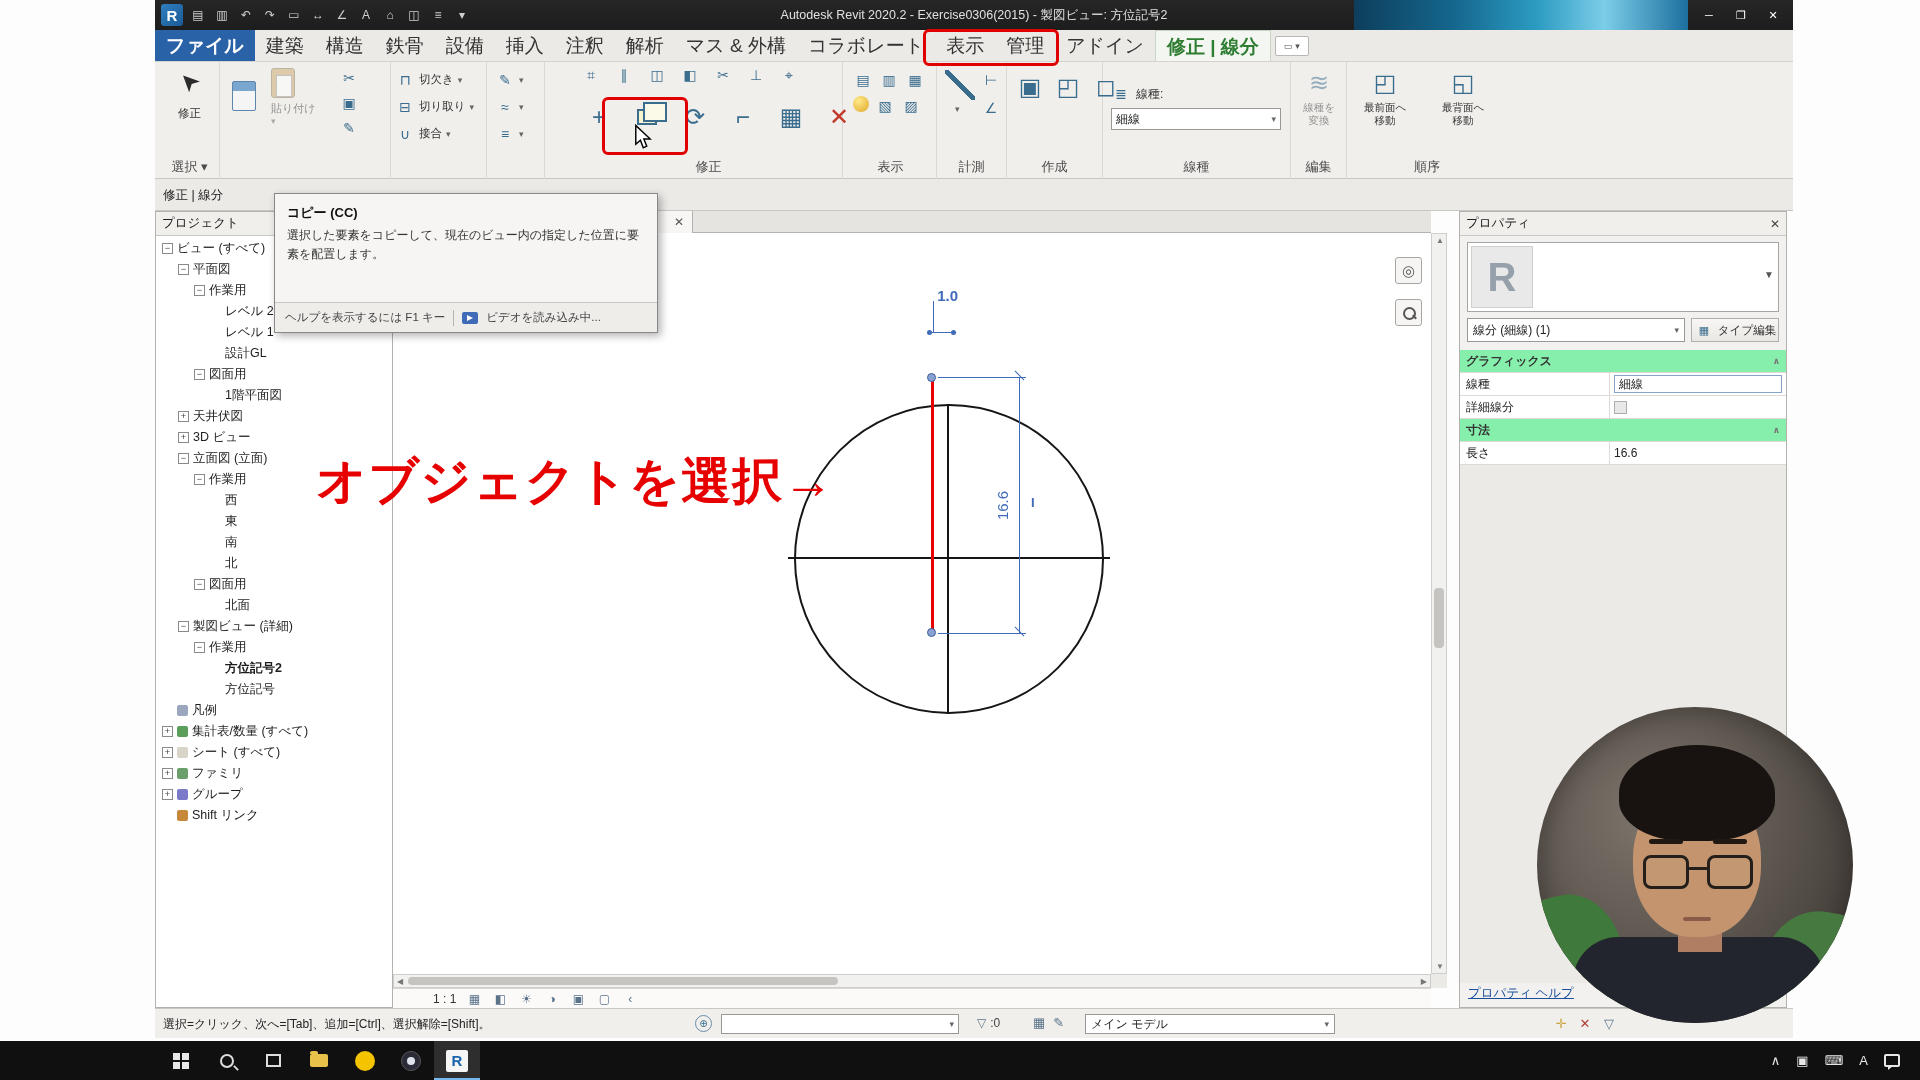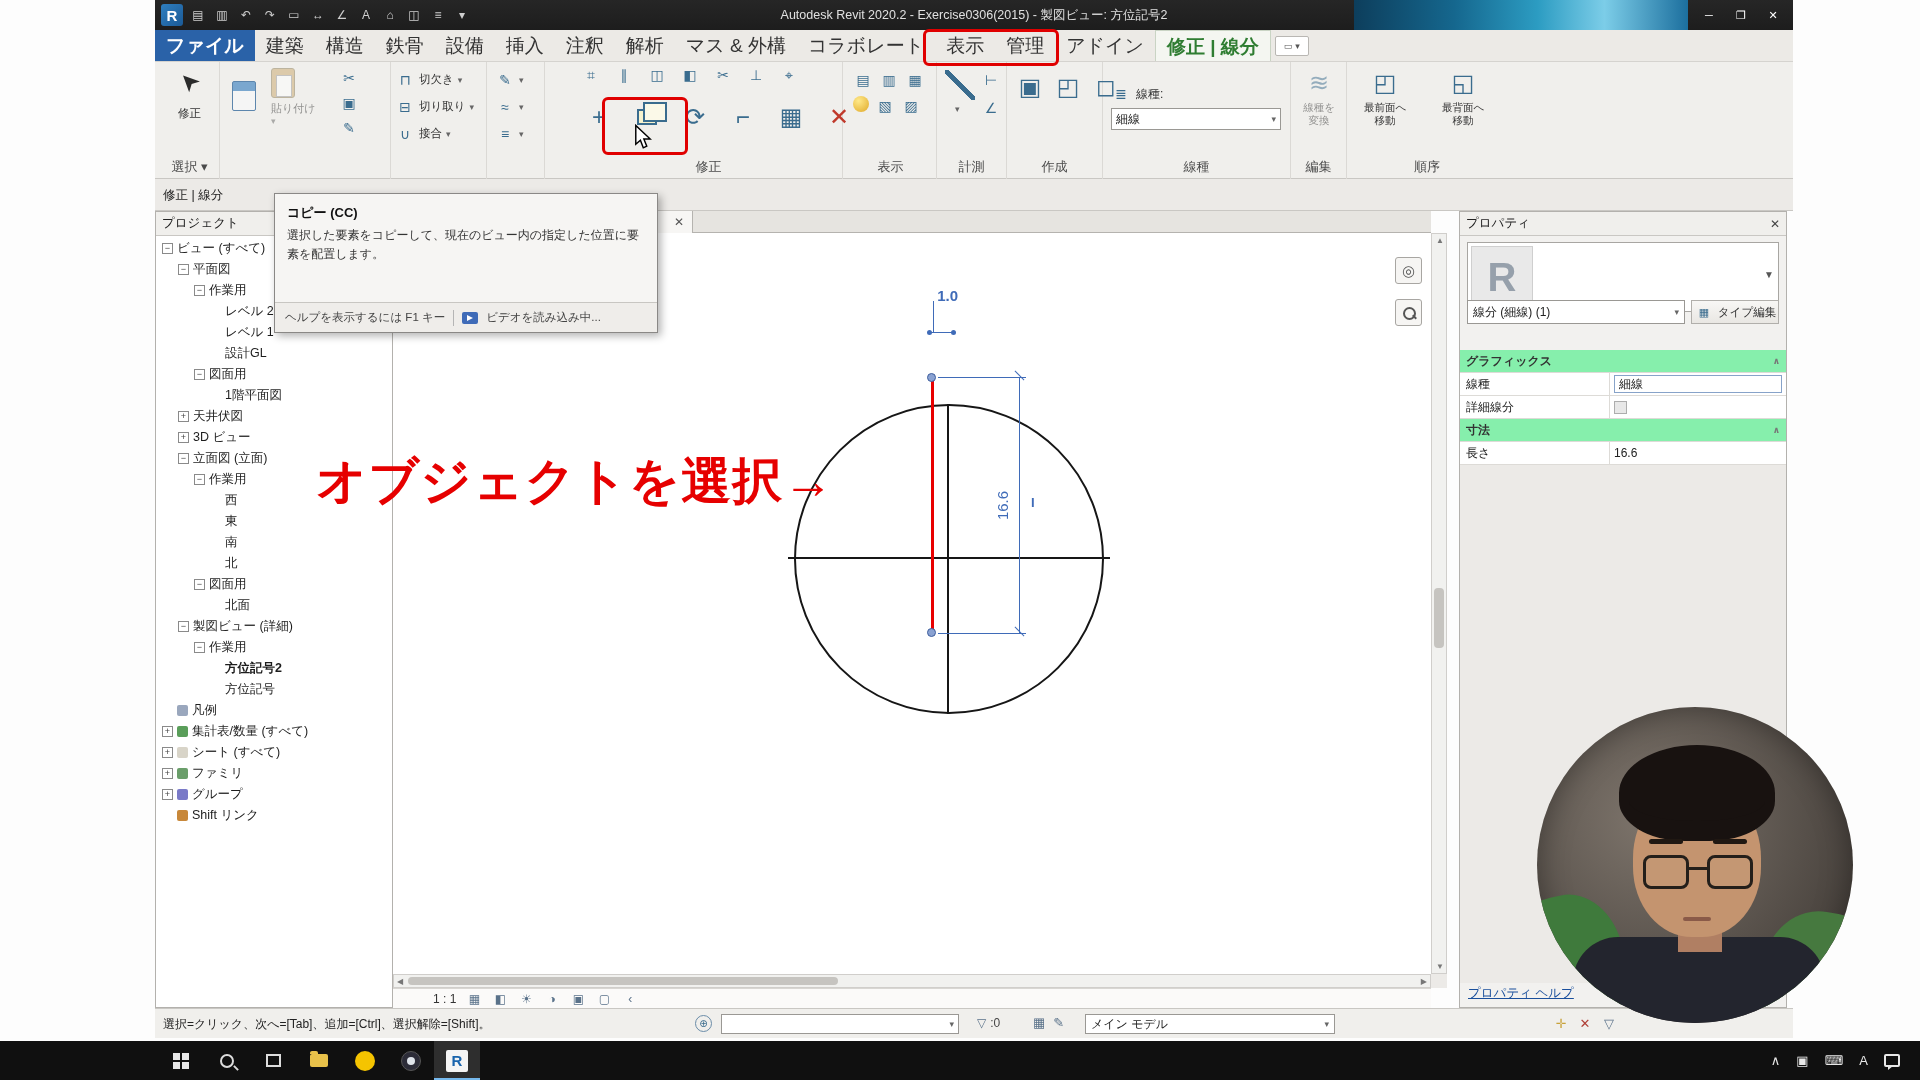--- a/index.html
+++ b/index.html
@@ -121,21 +121,21 @@
 #tt-foot{position:absolute;bottom:0;left:0;right:0;height:30px;border-top:1px solid #c8c6c2;background:#efedeA;display:flex;align-items:center;gap:8px;padding:0 10px;font-size:11.5px;color:#444;}
 .tt-div{width:1px;height:16px;background:#b5b5b5;}
 #tt-film{width:16px;height:12px;background:#3f6bb8;border-radius:2px;position:relative;}
 #tt-film::after{content:"";position:absolute;left:5px;top:3px;border-left:6px solid #fff;border-top:3px solid transparent;border-bottom:3px solid transparent;}
 #cursor{position:absolute;left:634px;top:124px;z-index:200;}
 
 #props{position:absolute;left:1459px;top:211px;width:328px;height:797px;background:#f2f1ef;border:1px solid #b3b1ad;}
 #type-selector{position:absolute;left:7px;top:30px;width:312px;height:70px;background:#fff;border:1px solid #a8a6a2;}
 #type-img{position:absolute;left:3px;top:3px;width:62px;height:62px;background:#e9e9e9;border:1px solid #cfcfcf;color:#96a0ab;font-size:40px;font-weight:bold;display:flex;align-items:center;justify-content:center;}
 #type-caret{position:absolute;right:4px;top:26px;font-size:10px;color:#555;}
-#inst-row{position:absolute;left:7px;top:88px;width:312px;height:24px;display:flex;gap:6px;}
+#inst-row{position:absolute;left:7px;top:106px;width:312px;height:24px;display:flex;gap:6px;}
 #inst-combo{flex:1;background:#fff;border:1px solid #9a9894;font-size:12px;color:#222;display:flex;align-items:center;justify-content:space-between;padding:0 5px;}
 #type-edit{width:88px;background:linear-gradient(#f8f7f5,#e9e7e3);border:1px solid #b1afab;font-size:11.5px;color:#333;display:flex;align-items:center;justify-content:center;gap:4px;}
 #prop-grid{position:absolute;left:0px;top:138px;width:326px;}
 .pg-row{display:flex;height:23px;border-bottom:1px solid #dddbd7;background:#fff;font-size:12px;color:#222;}
 .pg-sec{background:#86efac;font-weight:bold;align-items:center;display:flex;padding:0 6px;justify-content:space-between;color:#333;}
 .pg-label{width:150px;padding:0 6px;display:flex;align-items:center;border-right:1px solid #dddbd7;}
 .pg-val{flex:1;display:flex;align-items:center;padding:0 4px;}
 .val-input{width:100%;height:18px;border:1px solid #87a3c9;display:flex;align-items:center;padding:0 4px;background:#fff;}
 .chk{width:13px;height:13px;border:1px solid #adadad;background:#e8e8e8;}
 #props-empty{position:absolute;left:0;top:253px;width:326px;bottom:24px;background:#eceae7;}

